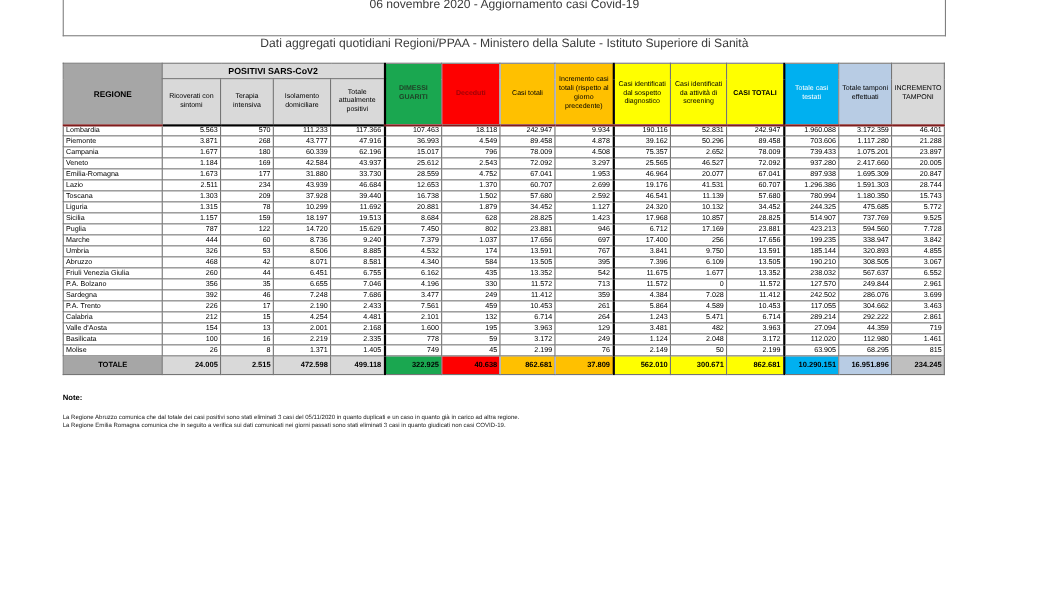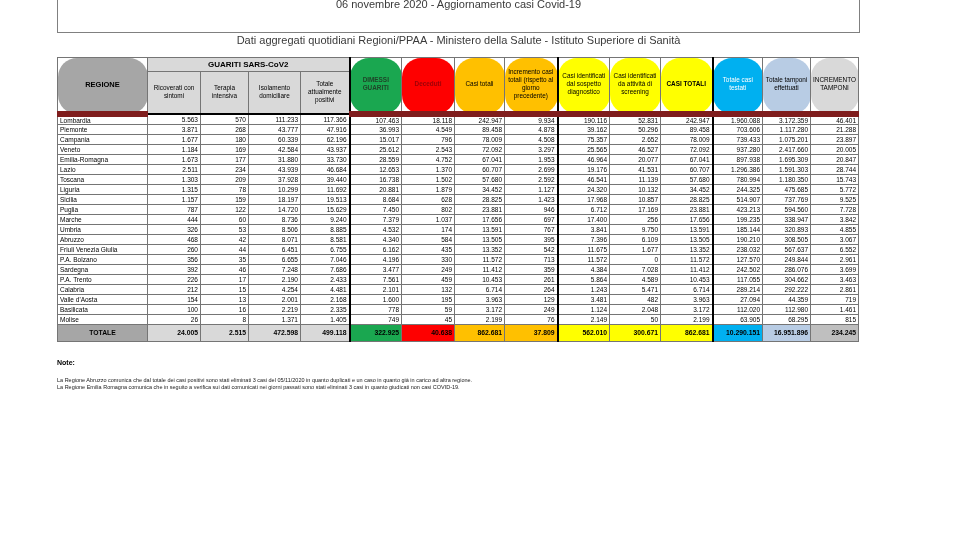--- a/index.html
+++ b/index.html
@@ -47,21 +47,21 @@
     background:var(--gray_light);
   }
   tr.group-row{ height:14px; }
   tr.sub-row{ height:42px; }
   .th-regione{
     background:var(--gray_dark);
     font-weight:bold; font-size:7.5px;
     border-bottom:2px solid #000;
   }
   .th-group{ font-weight:bold; font-size:8px; background:var(--gray_light); }
-  thead th[rowspan]{ border-bottom:6px solid #7f1d1d;border-radius:19px; }
+  thead th[rowspan]{ border-bottom:2px solid #7f1d1d; }
   tr.sub-row th{ border-bottom:2px solid #000; }
   .hdr-green{ background:var(--green); color:#1f4428; font-weight:bold; }
   .hdr-red{ background:var(--red); color:#9c0006; font-weight:bold; }
   .hdr-orange{ background:var(--orange); }
   .hdr-yellow{ background:var(--yellow); }
   .hdr-yellow-bold{ background:var(--yellow); font-weight:bold; }
   .hdr-cyan{ background:var(--cyan); color:#ffffff; }
   .hdr-lavender{ background:var(--lavender); }
   .hdr-gray{ background:var(--gray_light); }
 
@@ -111,21 +111,21 @@
     <col style="width:52px">
       <col style="width:51px">
       <col style="width:52px">
     <col style="width:50px">
       <col style="width:48px">
       <col style="width:48px">
   </colgroup>
   <thead>
     <tr class="group-row">
       <th rowspan="2" class="th-regione">REGIONE</th>
-      <th colspan="4" class="th-group">GUARITI SARS-CoV2</th>
+      <th colspan="4" class="th-group">POSITIVI SARS-CoV2</th>
       <th rowspan="2" class="hdr-green bl2">DIMESSI GUARITI</th>
       <th rowspan="2" class="hdr-red">Deceduti</th>
       <th rowspan="2" class="hdr-orange">Casi totali</th>
       <th rowspan="2" class="hdr-orange">Incremento casi totali (rispetto al giorno precedente)</th>
       <th rowspan="2" class="hdr-yellow bl2">Casi identificati dal sospetto diagnostico</th>
       <th rowspan="2" class="hdr-yellow">Casi identificati da attività di screening</th>
       <th rowspan="2" class="hdr-yellow-bold br2">CASI TOTALI</th>
       <th rowspan="2" class="hdr-cyan">Totale casi testati</th>
       <th rowspan="2" class="hdr-lavender">Totale tamponi effettuati</th>
       <th rowspan="2" class="hdr-gray">INCREMENTO TAMPONI</th>

